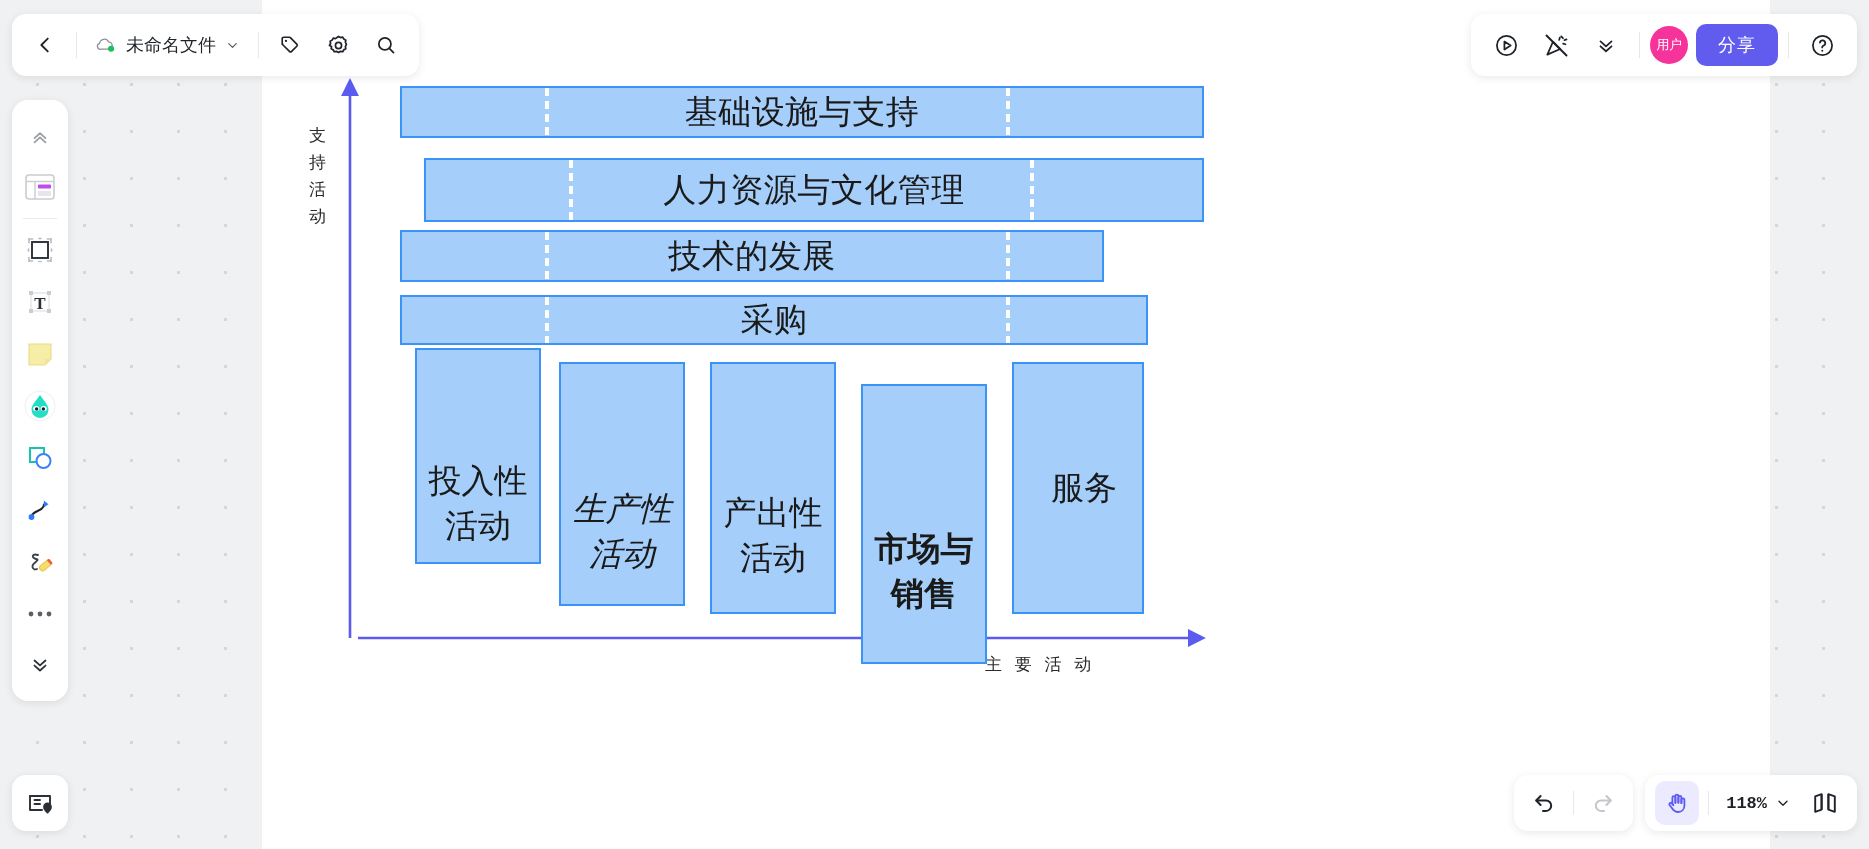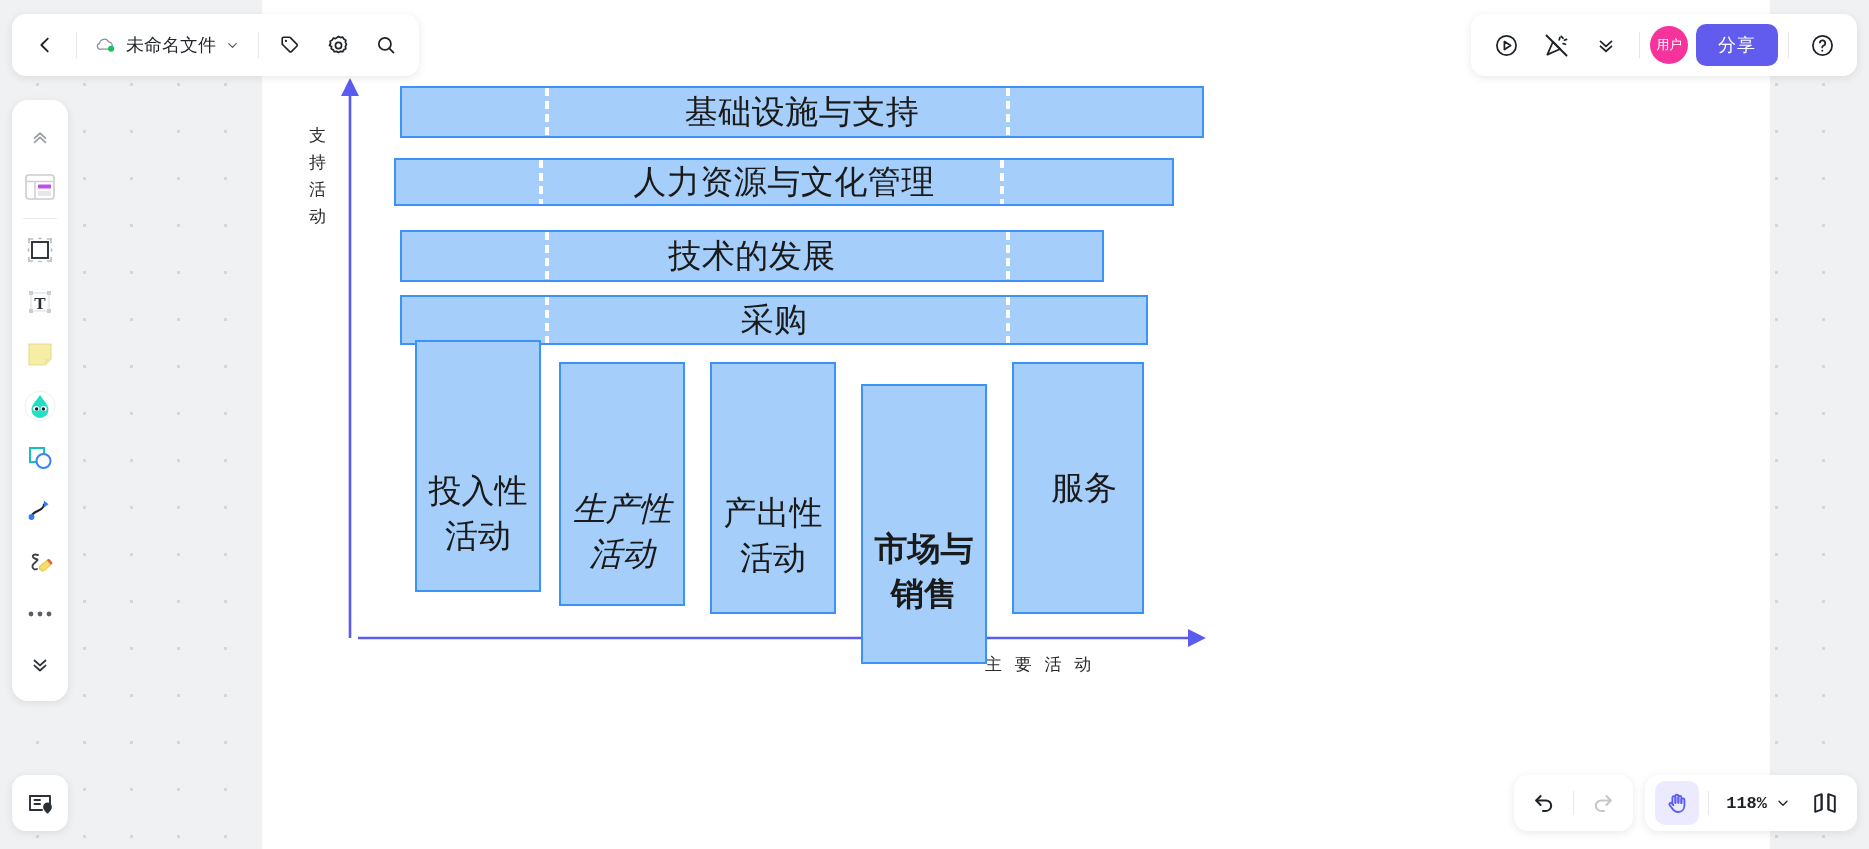--- a/index.html
+++ b/index.html
@@ -184,39 +184,39 @@
 
     <div id="y-axis-label">支<br>持<br>活<br>动</div>
     <div id="x-axis-label">主 要 活 动</div>
 
     <div class="support-bar" style="left:400px; top:86px; width:804px; height:52px;">
       <span class="label">基础设施与支持</span>
       <div class="divider" style="left:143px;"></div>
       <div class="divider" style="left:604px;"></div>
     </div>
 
-    <div class="support-bar" style="left:394px; top:158px; width:780px; height:48px;">
+    <div class="support-bar" style="left:424px; top:158px; width:780px; height:64px;">
       <span class="label">人力资源与文化管理</span>
       <div class="divider" style="left:143px;"></div>
       <div class="divider" style="left:604px;"></div>
     </div>
 
     <div class="support-bar" style="left:400px; top:230px; width:704px; height:52px;">
       <span class="label">技术的发展</span>
       <div class="divider" style="left:143px;"></div>
       <div class="divider" style="left:604px;"></div>
     </div>
 
     <div class="support-bar" style="left:400px; top:295px; width:748px; height:50px;">
       <span class="label">采购</span>
       <div class="divider" style="left:143px;"></div>
       <div class="divider" style="left:604px;"></div>
     </div>
 
-    <div class="primary-col" style="left:415px; top:340px; width:126px; height:252px;">
+    <div class="primary-col" style="left:415px; top:348px; width:126px; height:216px;">
       <span class="label">投入性<br>活动</span>
     </div>
     <div class="primary-col" style="left:559px; top:362px; width:126px; height:244px;font-style:italic;">
       <span class="label">生产性<br>活动</span>
     </div>
     <div class="primary-col" style="left:710px; top:362px; width:126px; height:252px;">
       <span class="label">产出性<br>活动</span>
     </div>
     <div class="primary-col" style="left:861px; top:384px; width:126px; height:280px;font-weight:bold;">
       <span class="label">市场与<br>销售</span>

